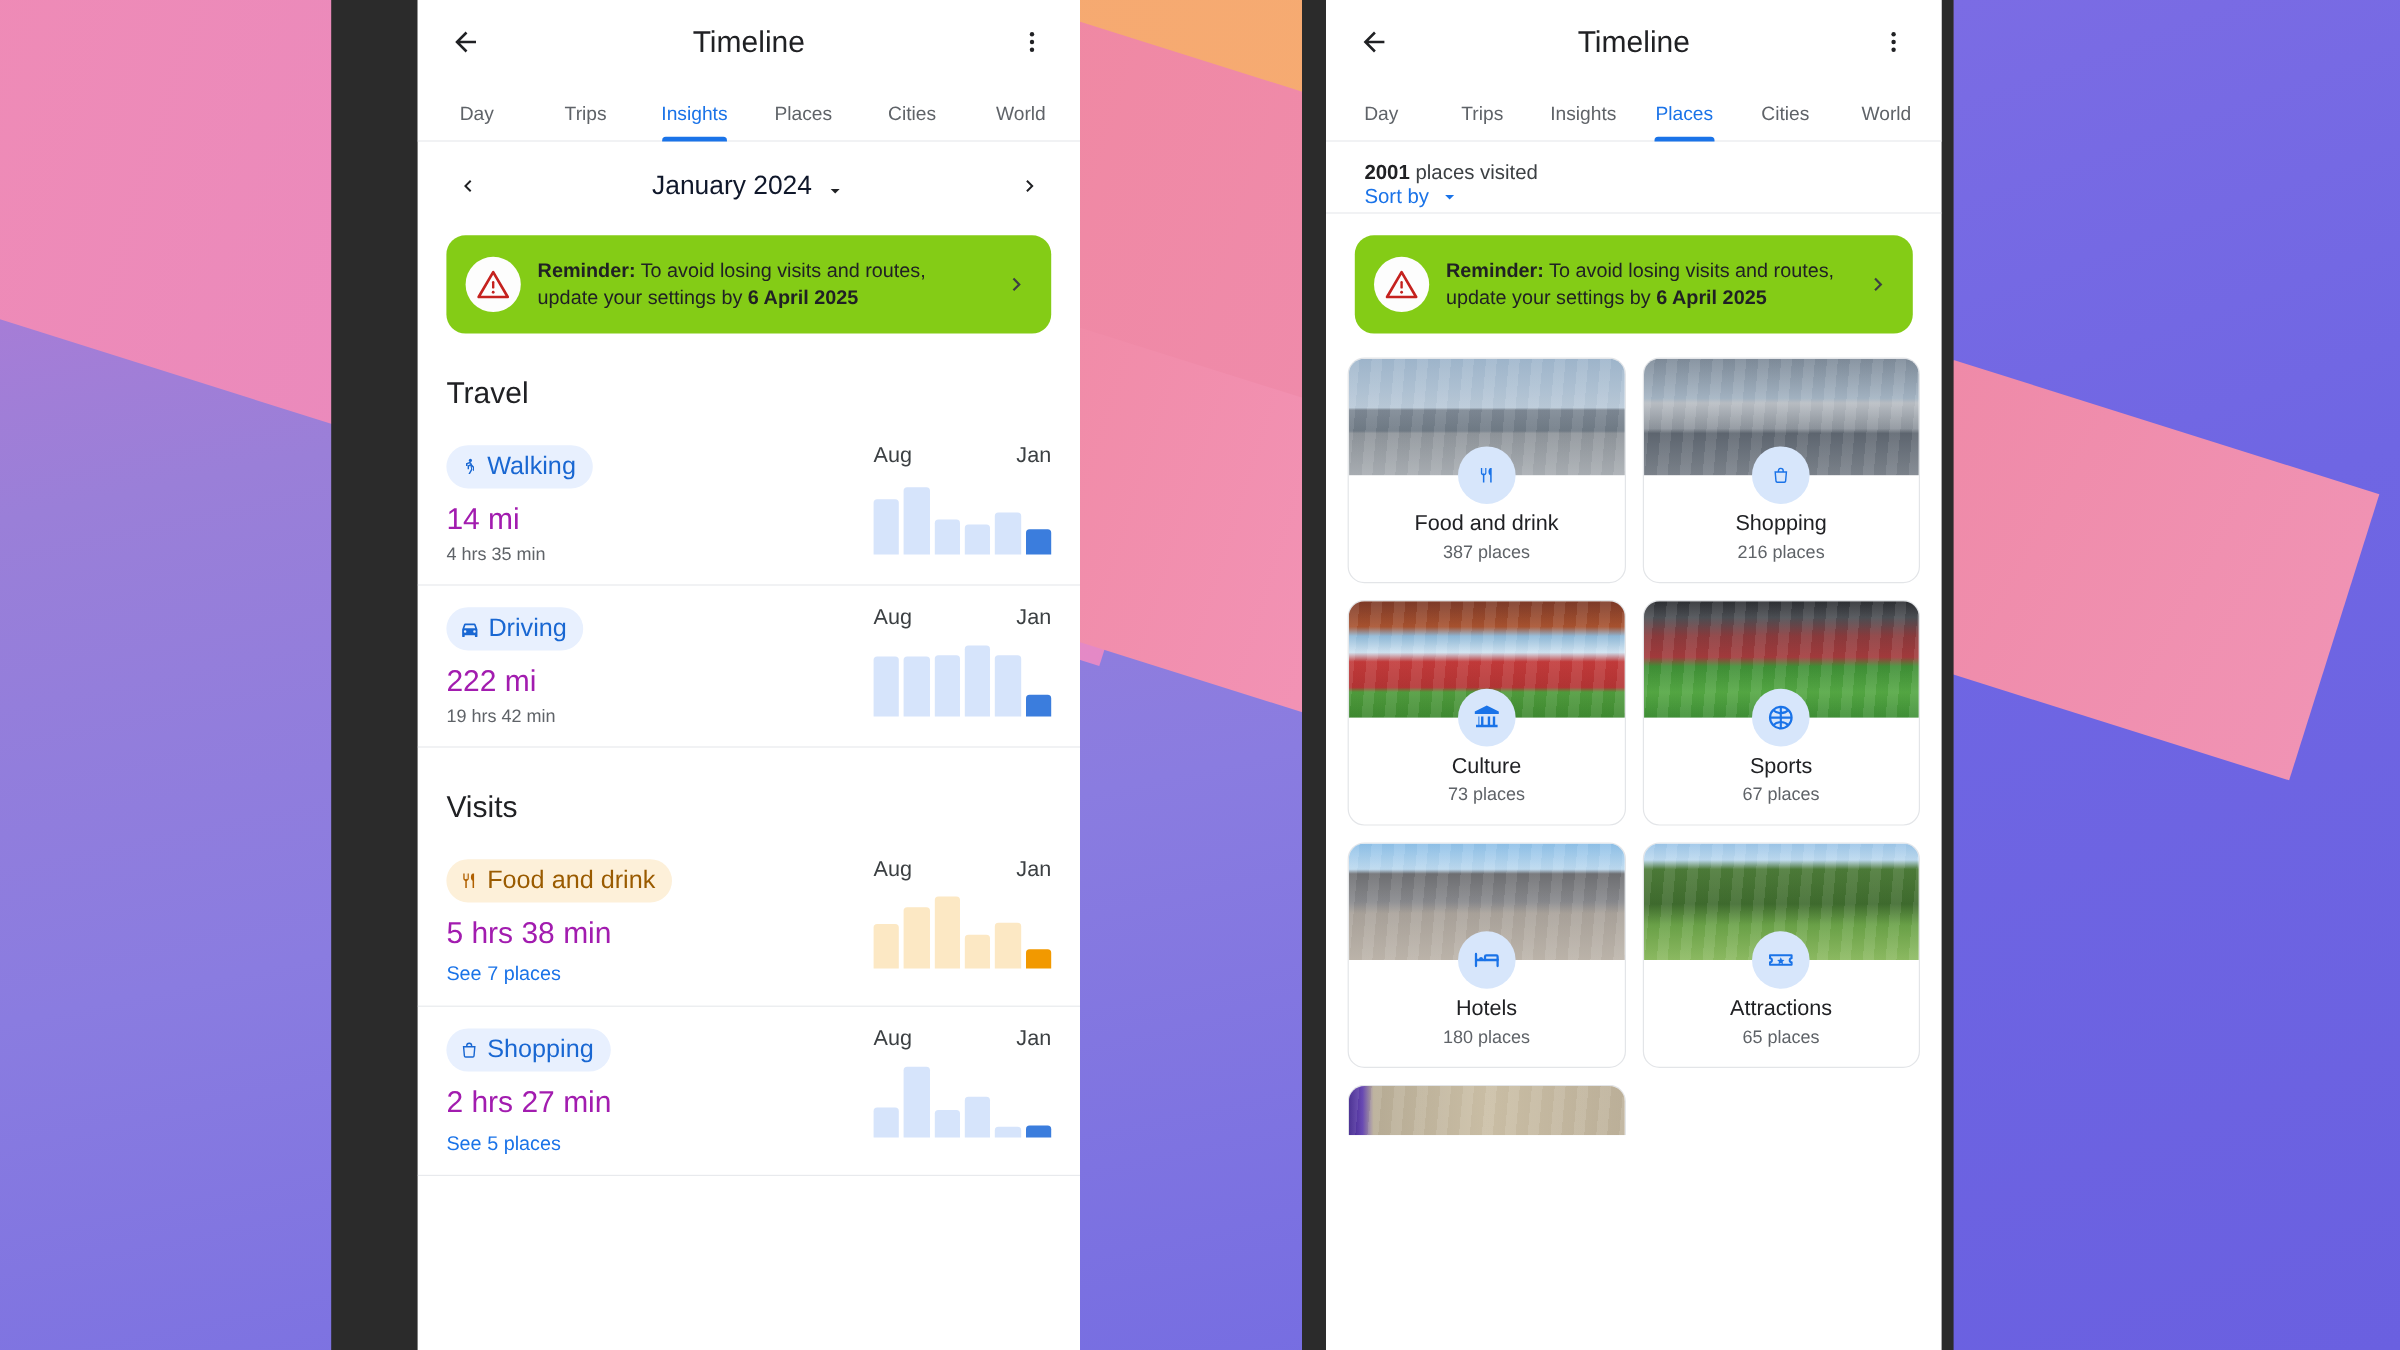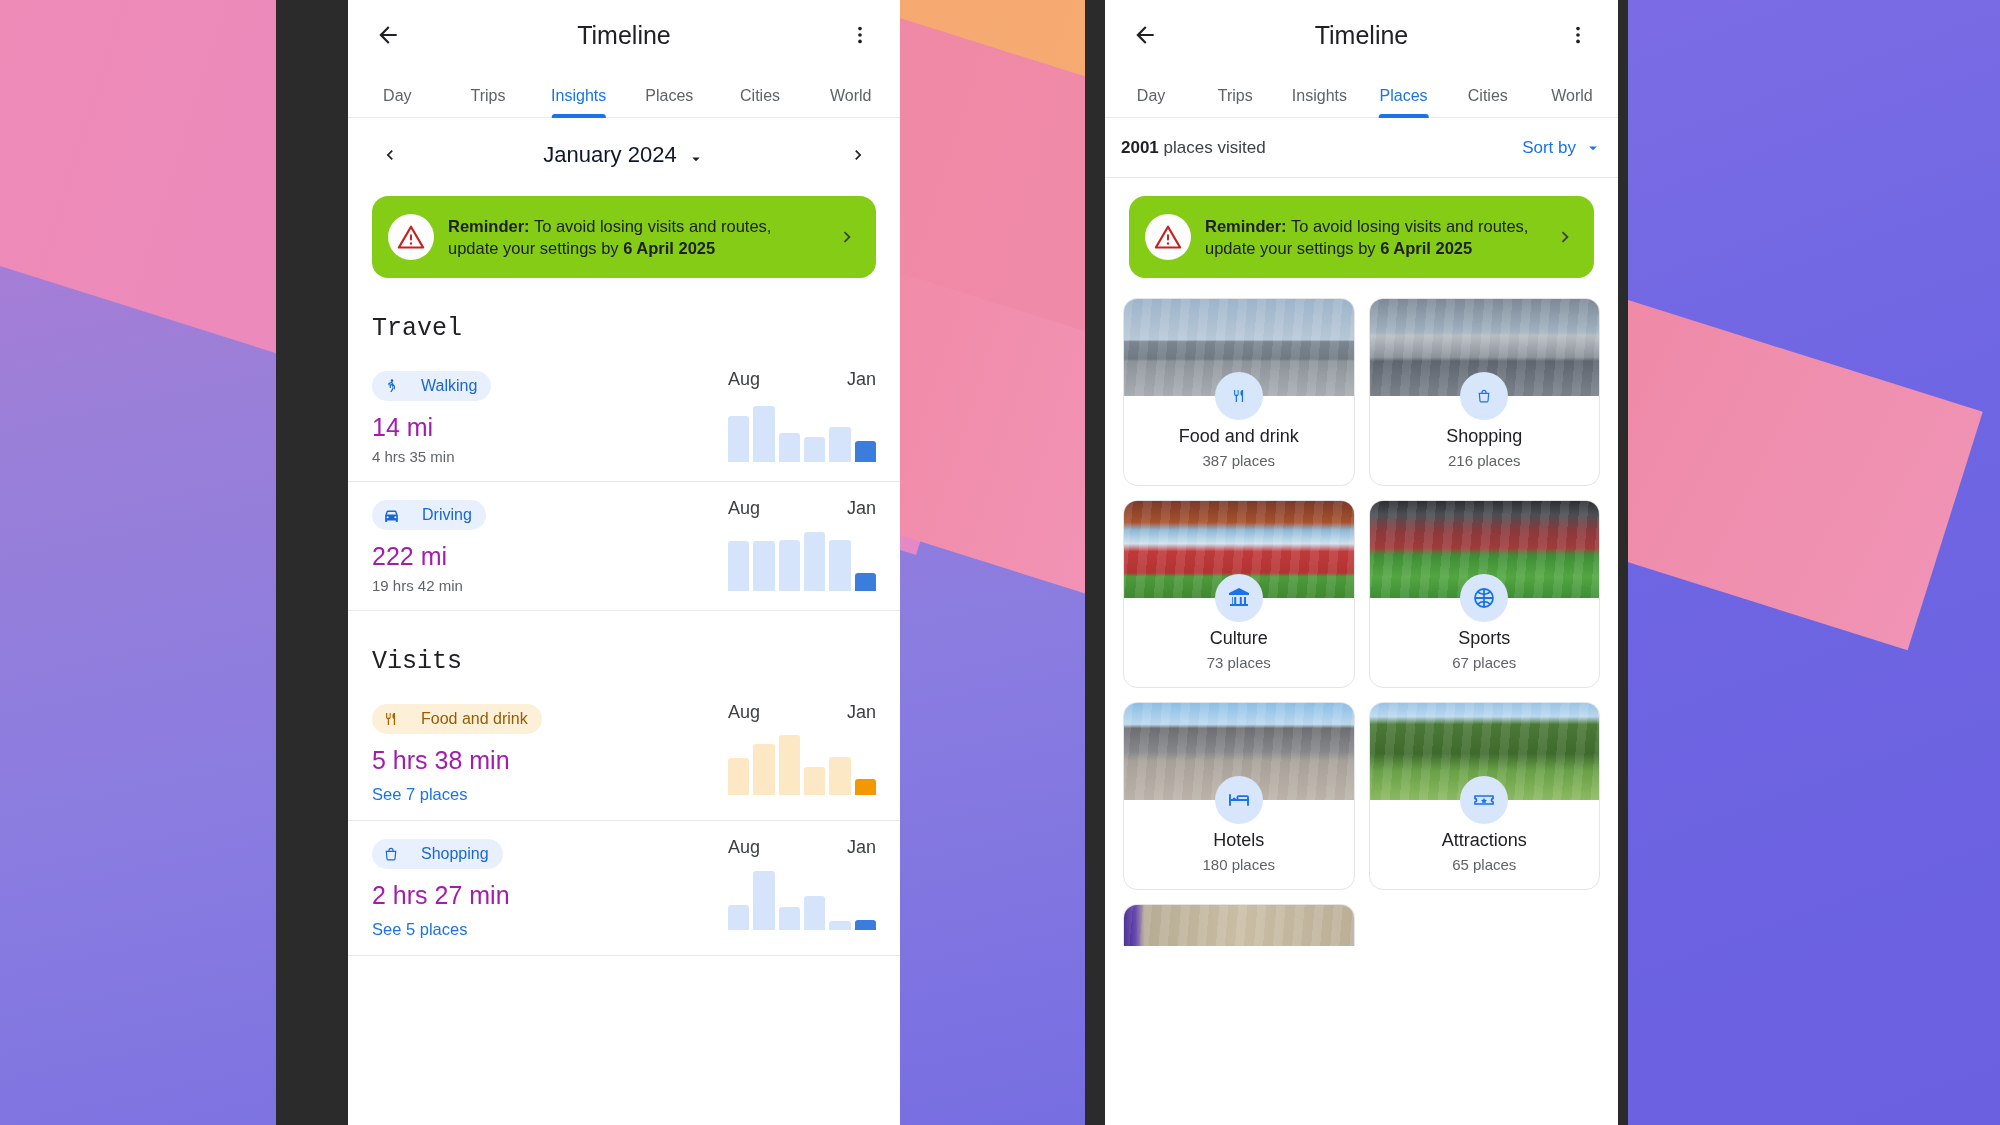--- a/index.html
+++ b/index.html
@@ -128,53 +128,53 @@
     background: #fdfdfd; display: flex; align-items: center; justify-content: center;
   }
   .reminder-text {
     flex: 1; font-size: 16.5px; line-height: 1.36; color: #202124;
   }
   .reminder-text b { font-weight: 700; }
   .reminder-chev { color: #3c4043; display: flex; align-items: center; padding: 0 4px; cursor: pointer; }
 
   
   .section-title {
-    font-size: 25px; color: #202124; padding: 36px 24px 10px 24px; font-weight: 400; font-family: Liberation Mono, monospace;
+    font-size: 25px; color: #202124; padding: 36px 24px 10px 24px; font-weight: 400;
   }
   .stat-row {
     display: flex; align-items: flex-start; justify-content: space-between;
     padding: 14px 24px 16px 24px;
     border-bottom: 1px solid #e8eaed;
     min-height: 120px;
   }
   .stat-left { display: flex; flex-direction: column; gap: 4px; padding-top: 4px; }
   .chip {
-    display: inline-flex; align-items: center; gap: 22px;
+    display: inline-flex; align-items: center; gap: 7px;
     border-radius: 100px; padding: 6px 14px 6px 11px;
-    font-size: 16px; font-weight: 500; width: fit-content;
+    font-size: 21px; font-weight: 500; width: fit-content;
   }
   .chip.blue   { background: #e8f0fe; color: #1967d2; }
   .chip.orange { background: #fdf0d9; color: #9a5b00; }
   .stat-value { font-size: 25px; color: #a21caf; margin-top: 8px; }
   .stat-sub   { font-size: 15px; color: #5f6368; margin-top: 2px; }
   .stat-link  { font-size: 16.5px; color: #1a73e8; margin-top: 6px; cursor: pointer; }
 
   
   .mini-chart { width: 148px; padding-top: 2px; }
   .mini-axis {
     display: flex; justify-content: space-between;
     font-size: 18px; color: #3c4043; margin-bottom: 10px;
   }
   .bars { display: flex; align-items: flex-end; gap: 4px; height: 62px; }
   .bar { flex: 1; border-radius: 3px 3px 0 0; }
 
   
   .places-head {
-    display: flex; align-items: center; justify-content: space-between;
-    padding: 16px 16px; border-bottom: 1px solid #e8eaed; height: 60px;
+    display: flex; align-items: flex-start; justify-content: space-between;
+    padding: 16px 32px; border-bottom: 1px solid #e8eaed; height: 60px; flex-direction: column;
   }
   .places-count { font-size: 17px; color: #3c4043; }
   .places-count b { font-weight: 700; color: #202124; }
   .sortby {
     display: flex; align-items: center; gap: 8px;
     font-size: 17px; color: #1a73e8; font-weight: 500; cursor: pointer;
   }
 
   
   .grid {

